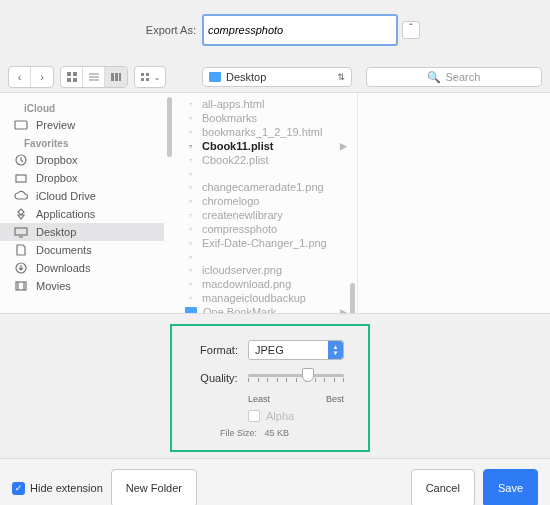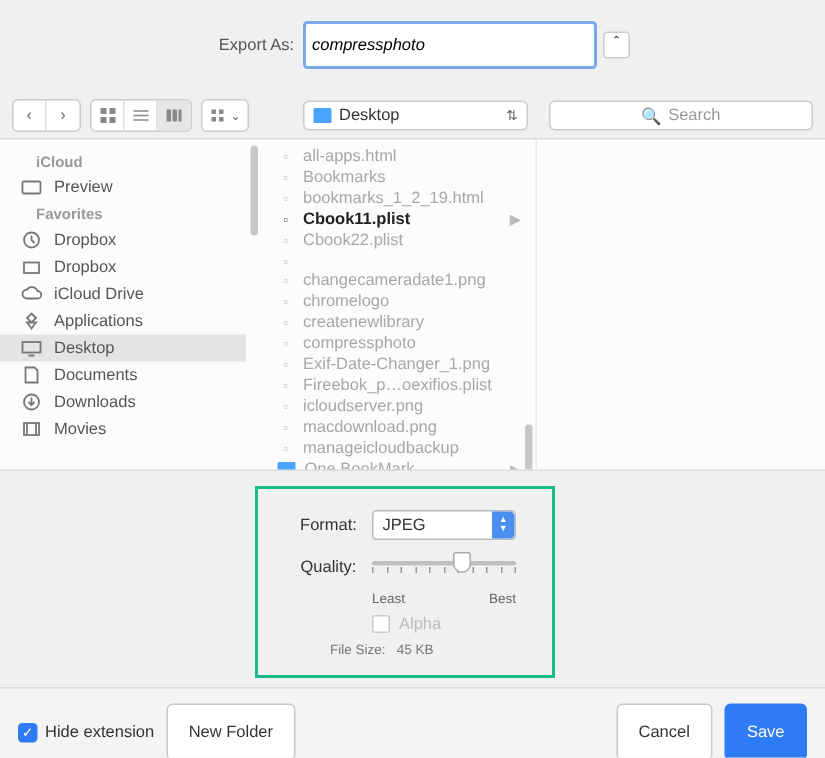--- a/index.html
+++ b/index.html
@@ -257,21 +257,20 @@
           <div class="file-row">
             <span class="ico">▫</span>
             <span>compressphoto</span>
           </div>
           <div class="file-row">
             <span class="ico">▫</span>
             <span>Exif-Date-Changer_1.png</span>
           </div>
           <div class="file-row">
             <span class="ico">▫</span>
-            <span>Fireebok_p…oexifios.plist</span>
           </div>
           <div class="file-row">
             <span class="ico">▫</span>
             <span>icloudserver.png</span>
           </div>
           <div class="file-row">
             <span class="ico">▫</span>
             <span>macdownload.png</span>
           </div>
           <div class="file-row">

